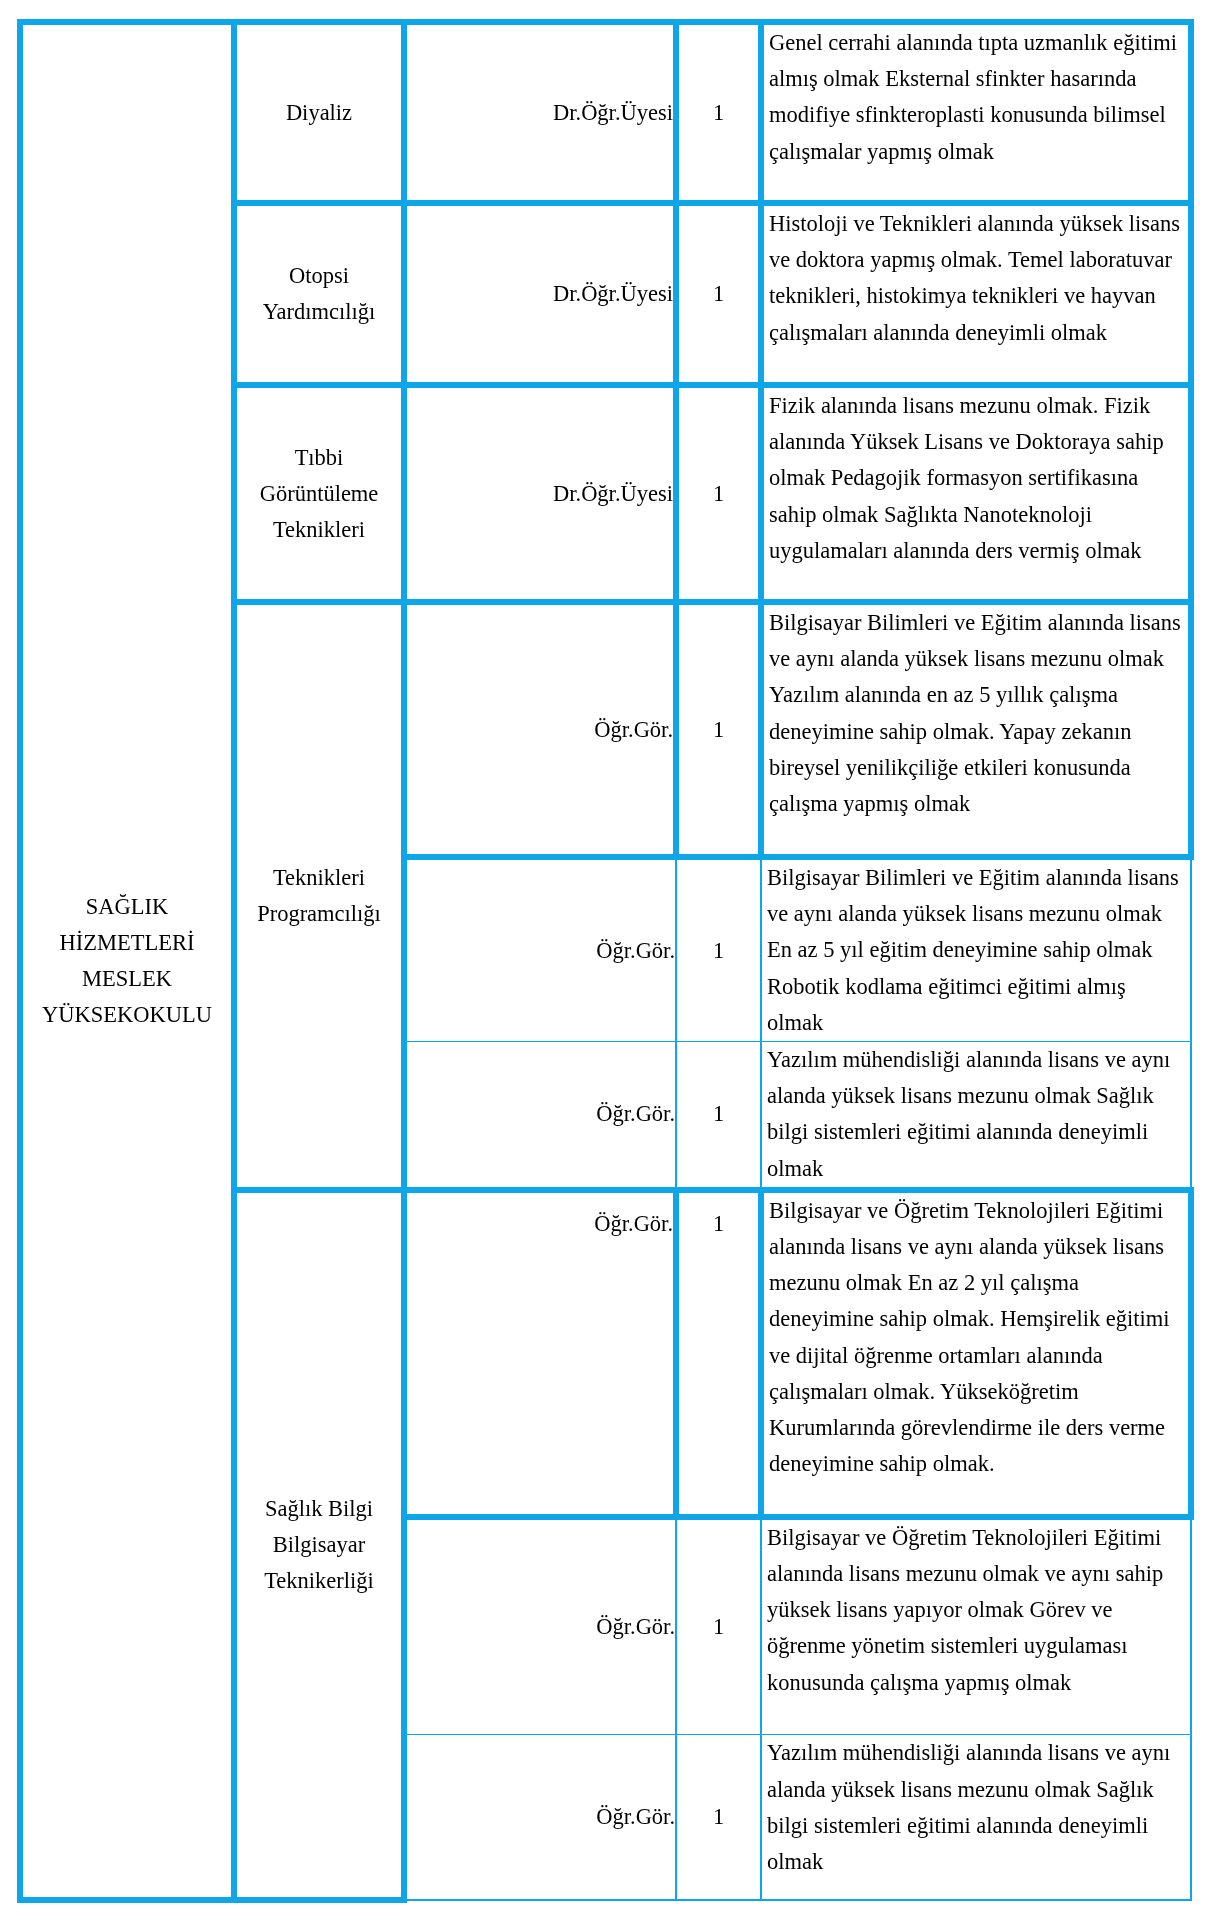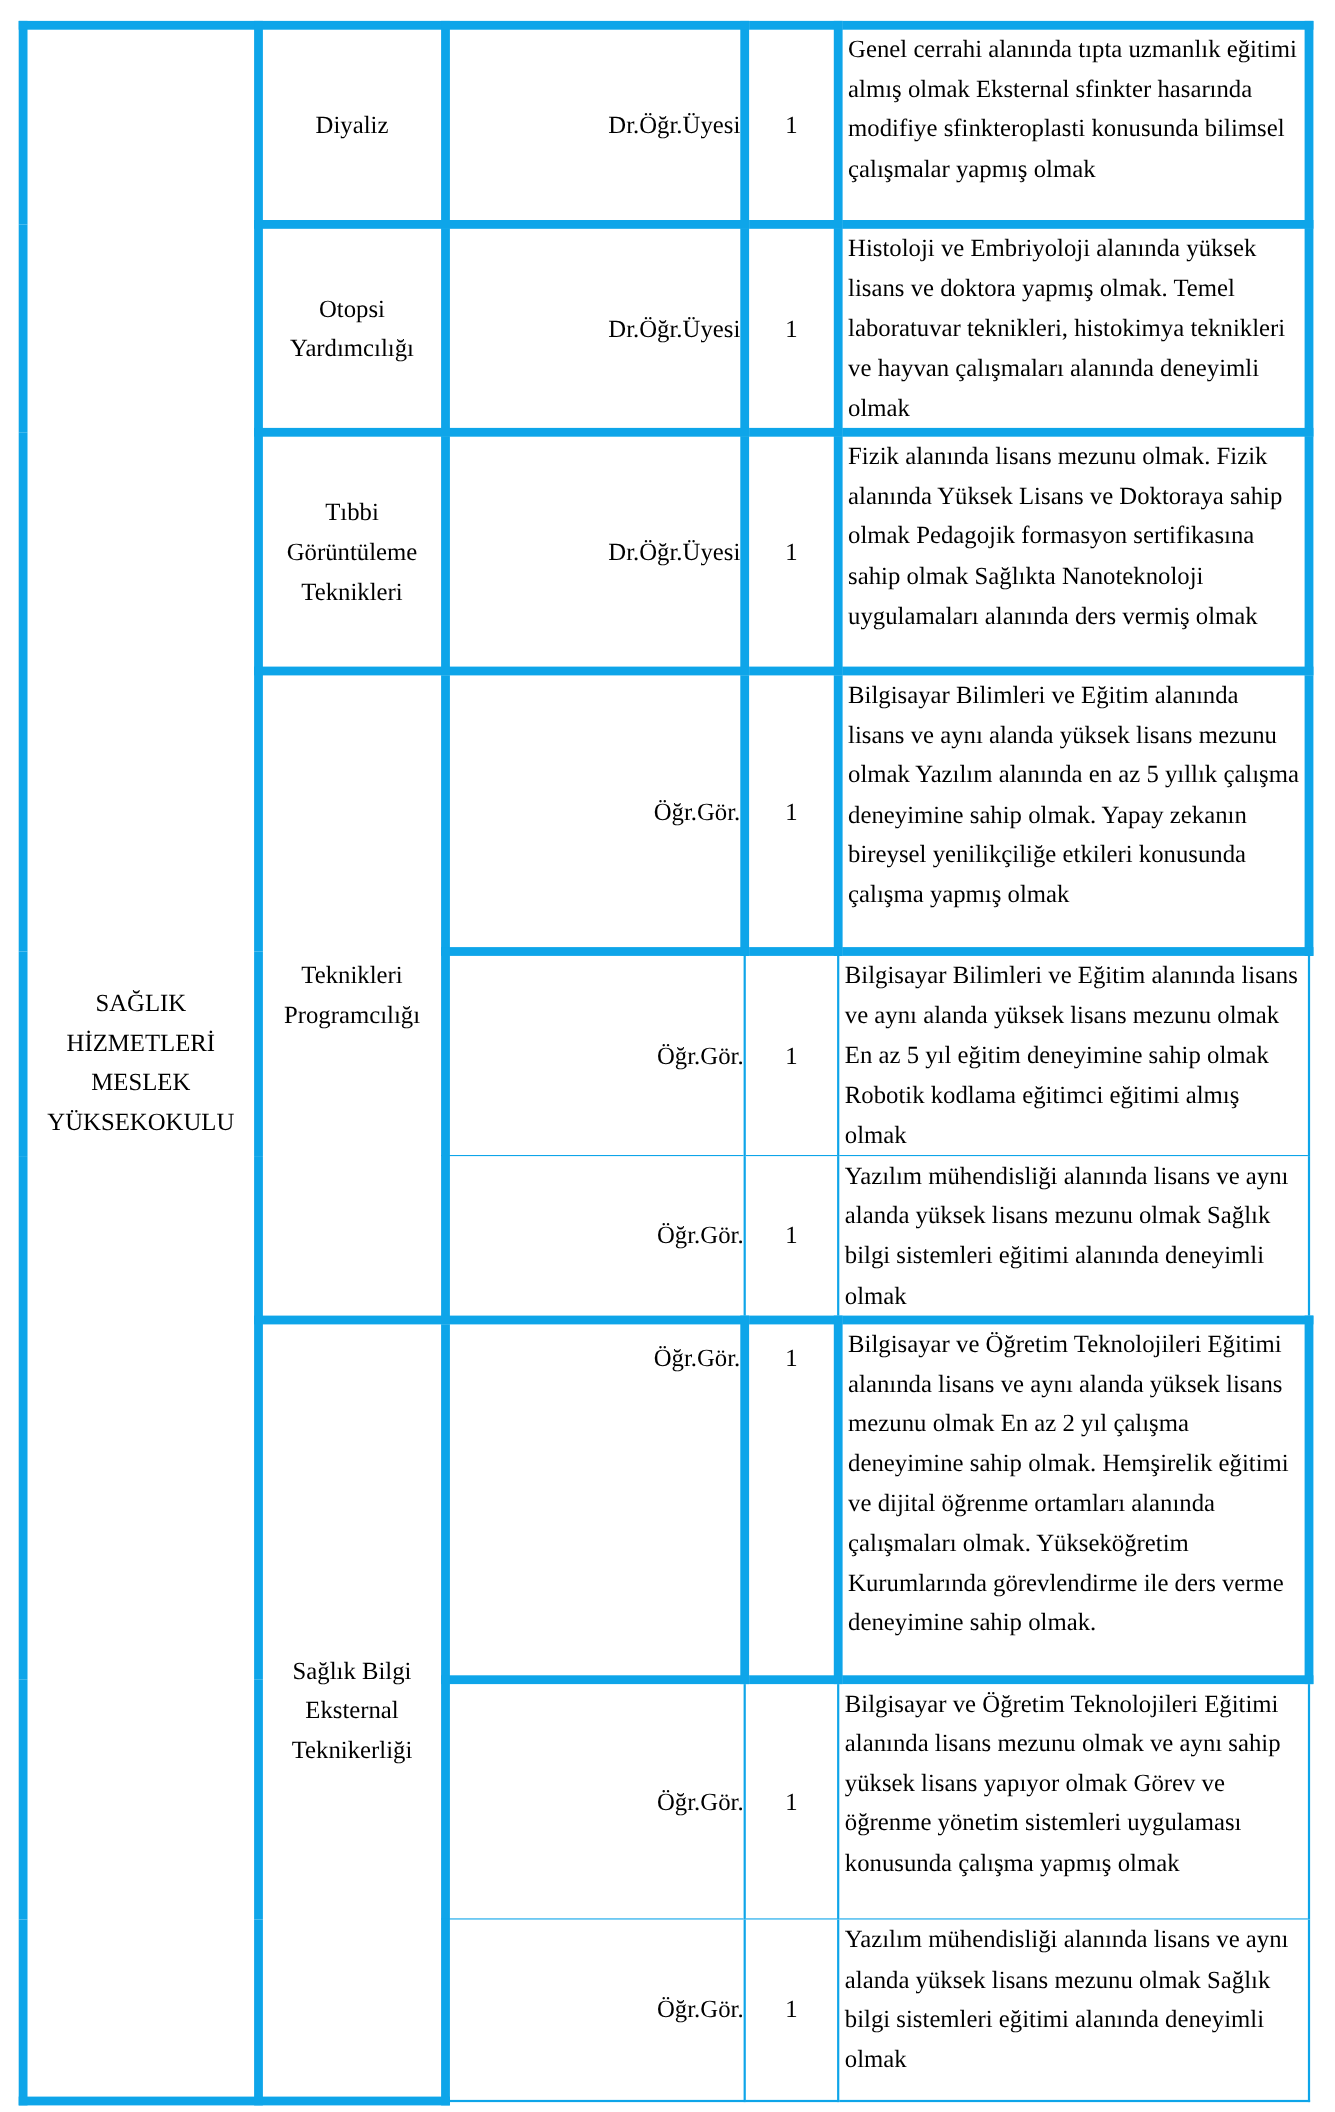--- a/index.html
+++ b/index.html
@@ -8,21 +8,21 @@
     position: absolute;
     left: 17px; top: 19px;
     width: 1177px;
     border-collapse: collapse;
     table-layout: fixed;
     font-family: "Liberation Serif", "DejaVu Serif", serif;
     font-size: 22.5px;
     color: #000000;
   }
   .doc-table td {
-    border: 8px solid #0ea5e9;
+    border: 6px solid #0ea5e9;
     padding: 0;
     vertical-align: middle;
     font-family: Liberation Serif, serif;
   }
   .doc-table td.thin { border-width: 1px 2px 1px 2px; }
   .c-school { width: 214px; text-align: center; line-height: 36px; }
   .c-prog { width: 170px; text-align: center; line-height: 36px; }
   .c-title { width: 272px; text-align: right; }
   .c-count { width: 85px; text-align: center; }
   .c-req {
@@ -77,21 +77,21 @@
       <td class="c-prog">
         <span style="display:inline-block;width:130px;">Otopsi Yardımcılığı</span>
       </td>
       <td class="c-title">
         <span>Dr.Öğr.Üyesi</span>
       </td>
       <td class="c-count">
         <span>1</span>
       </td>
       <td class="c-req">
-        <span class="req-text">Histoloji ve Embriyoloji alanında yüksek lisans ve doktora yapmış olmak. Temel laboratuvar teknikleri, histokimya teknikleri ve hayvan çalışmaları alanında deneyimli olmak</span>
+        <span class="req-text">Histoloji ve Teknikleri alanında yüksek lisans ve doktora yapmış olmak. Temel laboratuvar teknikleri, histokimya teknikleri ve hayvan çalışmaları alanında deneyimli olmak</span>
       </td>
     </tr>
 
     <tr class="r3">
       <td class="c-prog">
         <span style="display:inline-block;width:130px;">Tıbbi Görüntüleme Teknikleri</span>
       </td>
       <td class="c-title">
         <span>Dr.Öğr.Üyesi</span>
       </td>
@@ -135,21 +135,21 @@
       <td class="c-count thin">
         <span>1</span>
       </td>
       <td class="c-req thin">
         <span class="req-text">Yazılım mühendisliği alanında lisans ve aynı alanda yüksek lisans mezunu olmak Sağlık bilgi sistemleri eğitimi alanında deneyimli olmak</span>
       </td>
     </tr>
 
     <tr class="r7">
       <td class="c-prog" rowspan="3">
-        <span style="display:inline-block;width:130px;">Sağlık Bilgi Eksternal Teknikerliği</span>
+        <span style="display:inline-block;width:130px;">Sağlık Bilgi Bilgisayar Teknikerliği</span>
       </td>
       <td class="c-title" style="vertical-align:top;padding-top:18px;">
         <span>Öğr.Gör.</span>
       </td>
       <td class="c-count" style="vertical-align:top;padding-top:18px;">
         <span>1</span>
       </td>
       <td class="c-req">
         <span class="req-text">Bilgisayar ve Öğretim Teknolojileri Eğitimi alanında lisans ve aynı alanda yüksek lisans mezunu olmak En az 2 yıl çalışma deneyimine sahip olmak. Hemşirelik eğitimi ve dijital öğrenme ortamları alanında çalışmaları olmak. Yükseköğretim Kurumlarında görevlendirme ile ders verme deneyimine sahip olmak.</span>
       </td>

